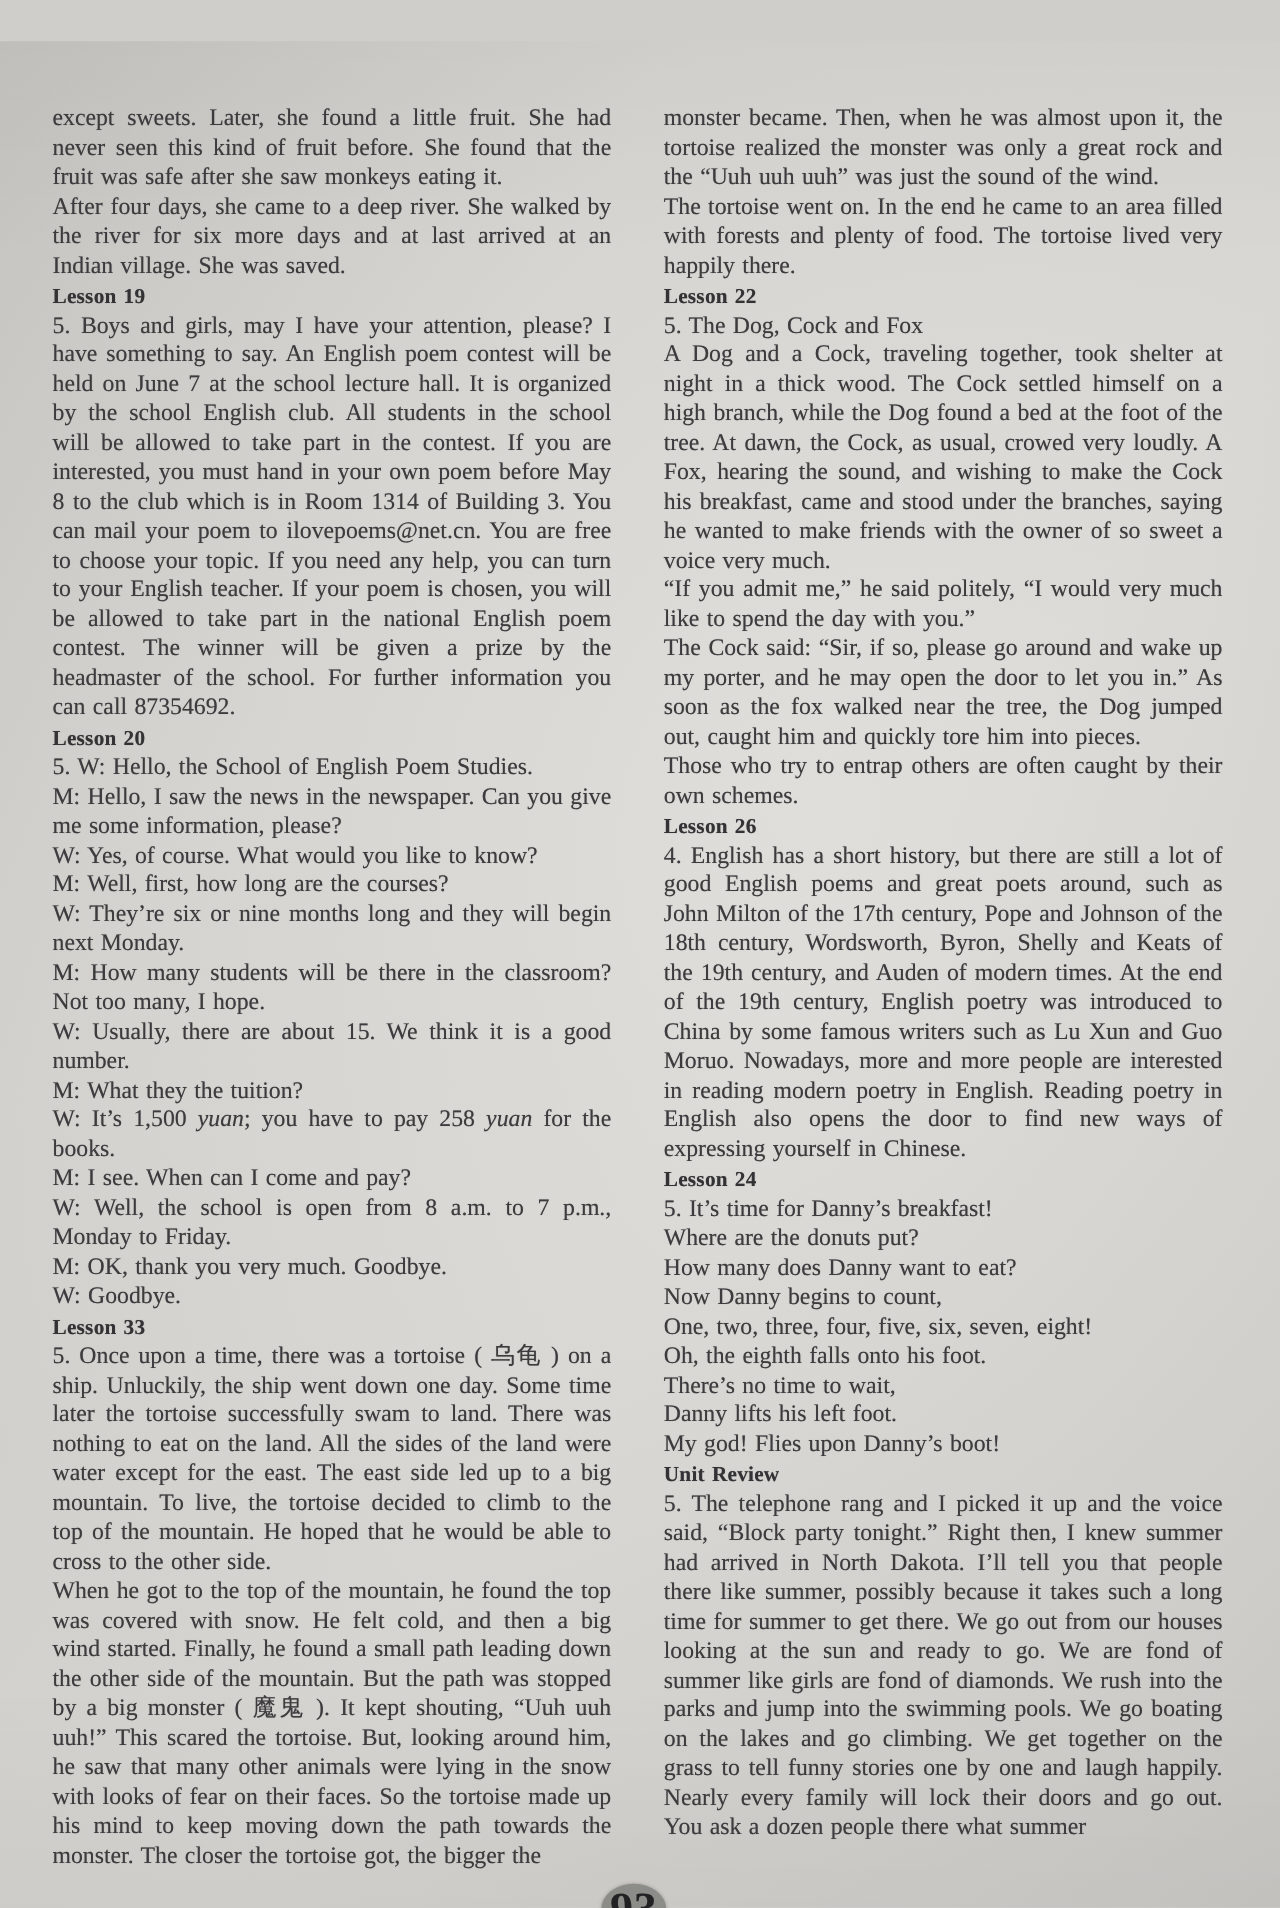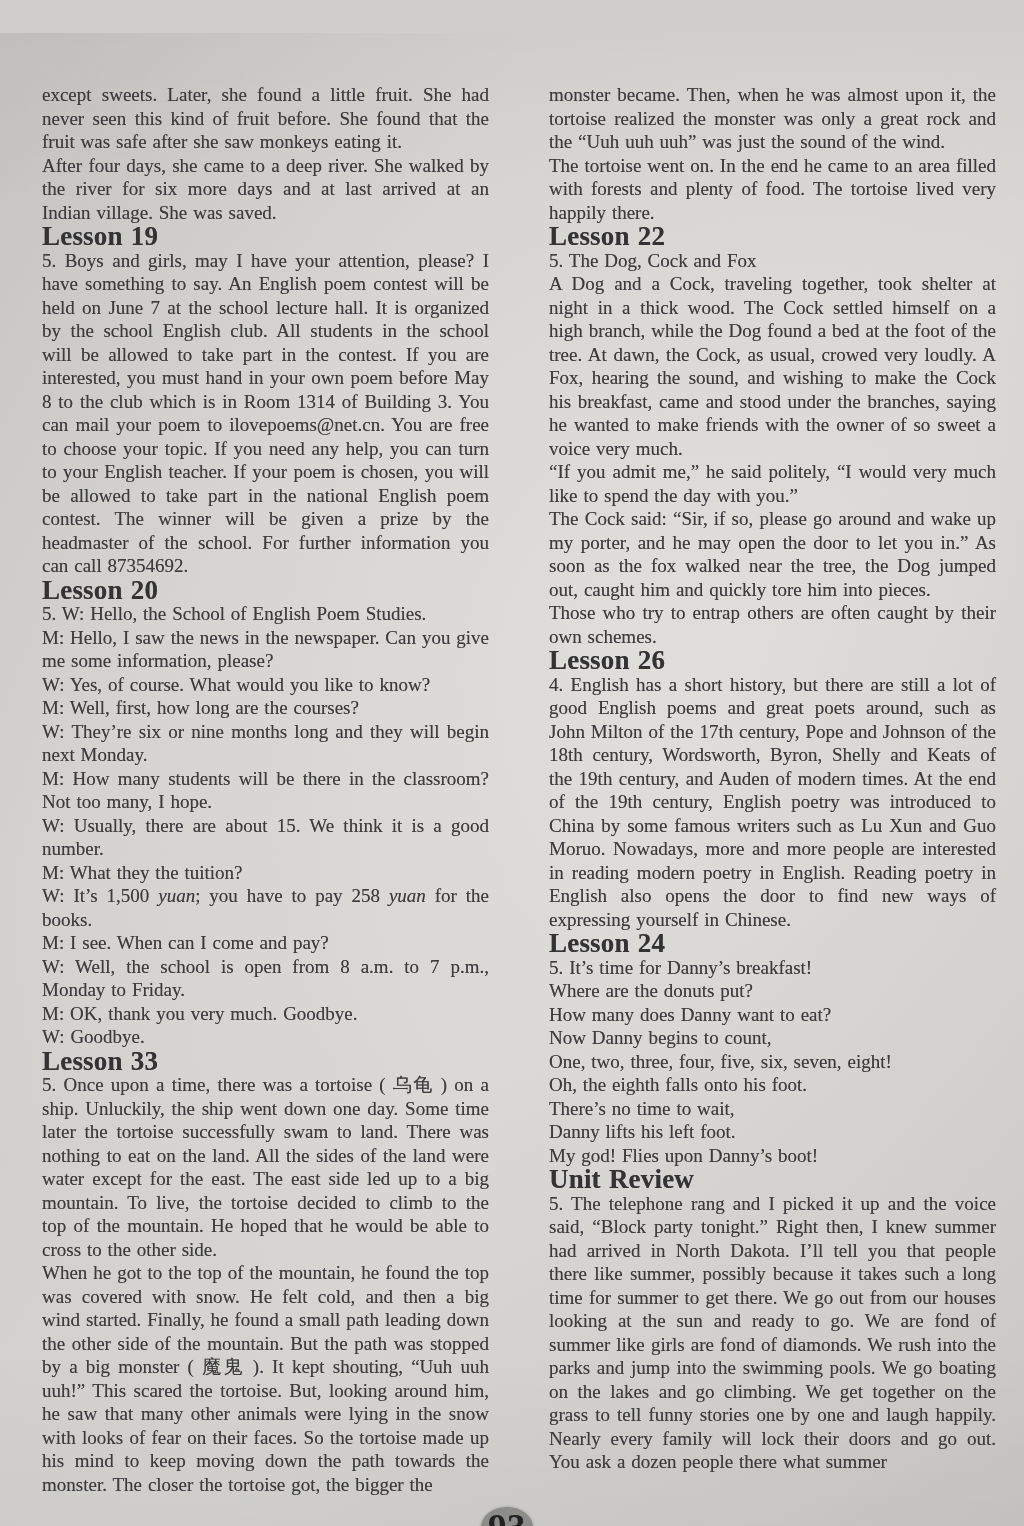--- a/index.html
+++ b/index.html
@@ -30,28 +30,28 @@
     position: absolute;
     top: 50px;
     width: 447px;
     font-size: 19px;
     line-height: 23.5px;
     text-align: justify;
     text-shadow: 0 0 0.6px rgba(62,61,64,0.55);
     word-spacing: 0.06em;
   }
   #col-left  { left: 42px; }
-  #col-right { left: 549px; }
+  #col-right { left: 531px; }
   .para {
     margin: 0;
     text-align: justify;
   }
   .heading {
     margin: 1px 0 0 0;
-    font-size: 27px;
+    font-size: 17px;
     font-weight: bold;
     text-align: left;
     letter-spacing: 0.2px;
     color: #333235;
   }
   em { font-style: italic; }
   .page-badge {
     position: absolute;
     left: 481px;
     top: 1474px;

